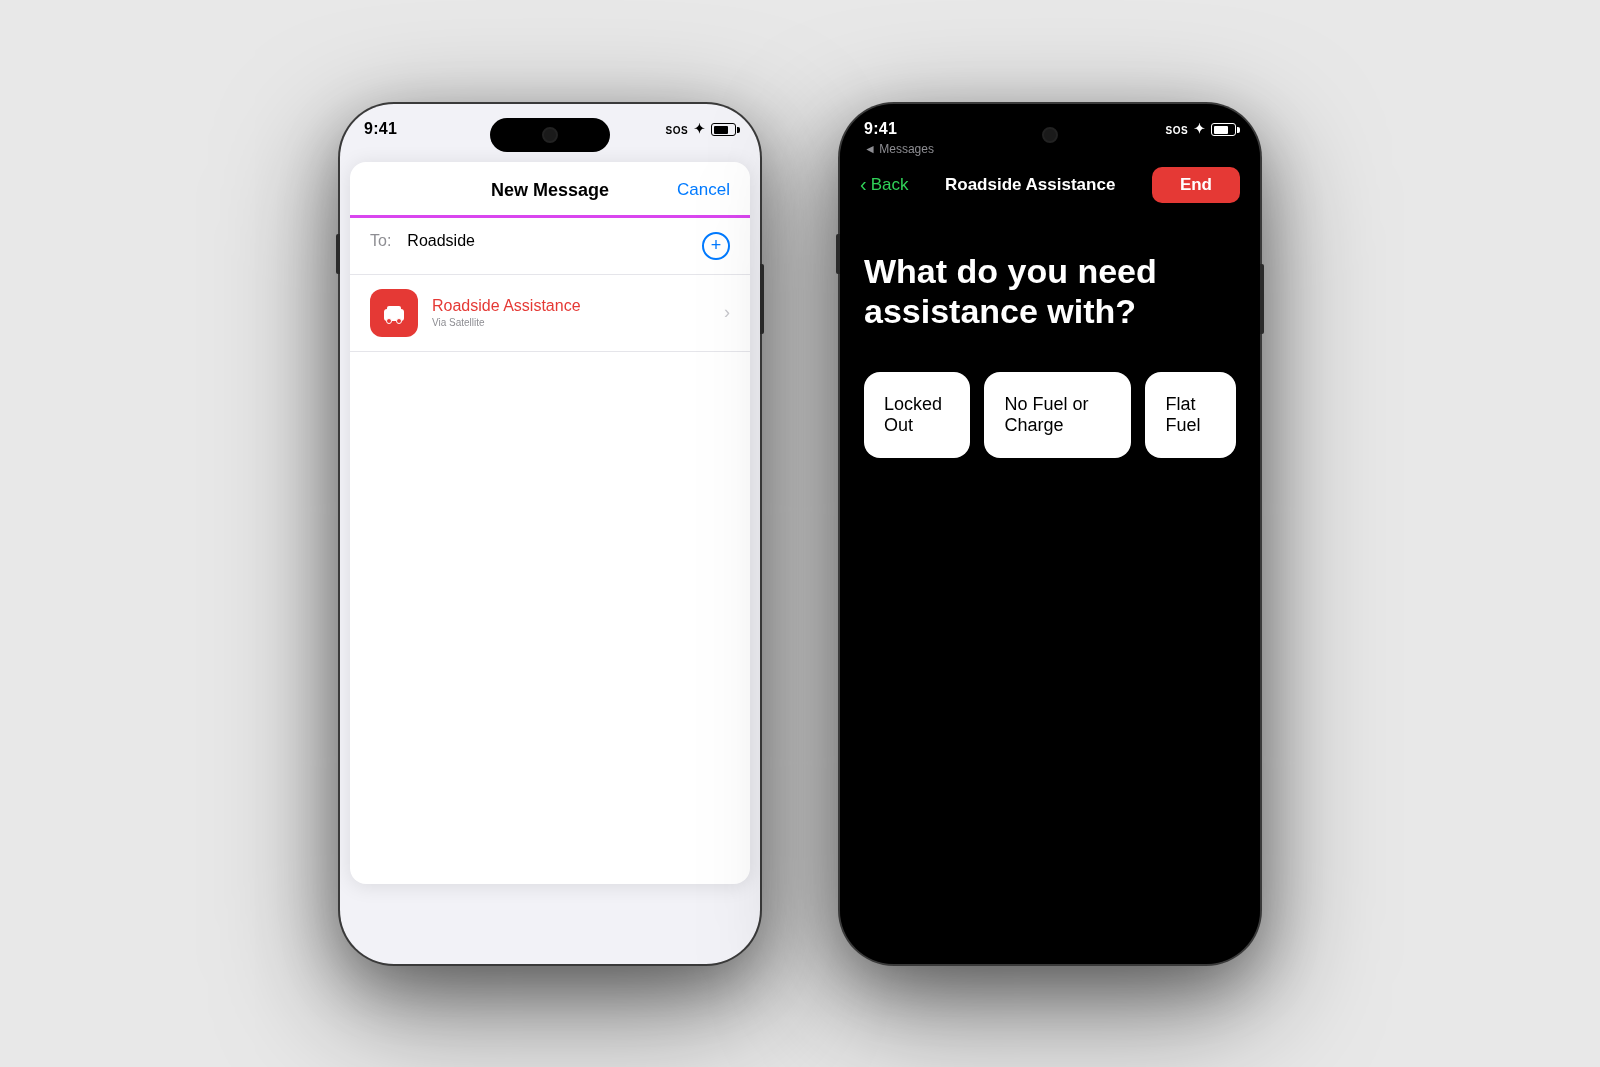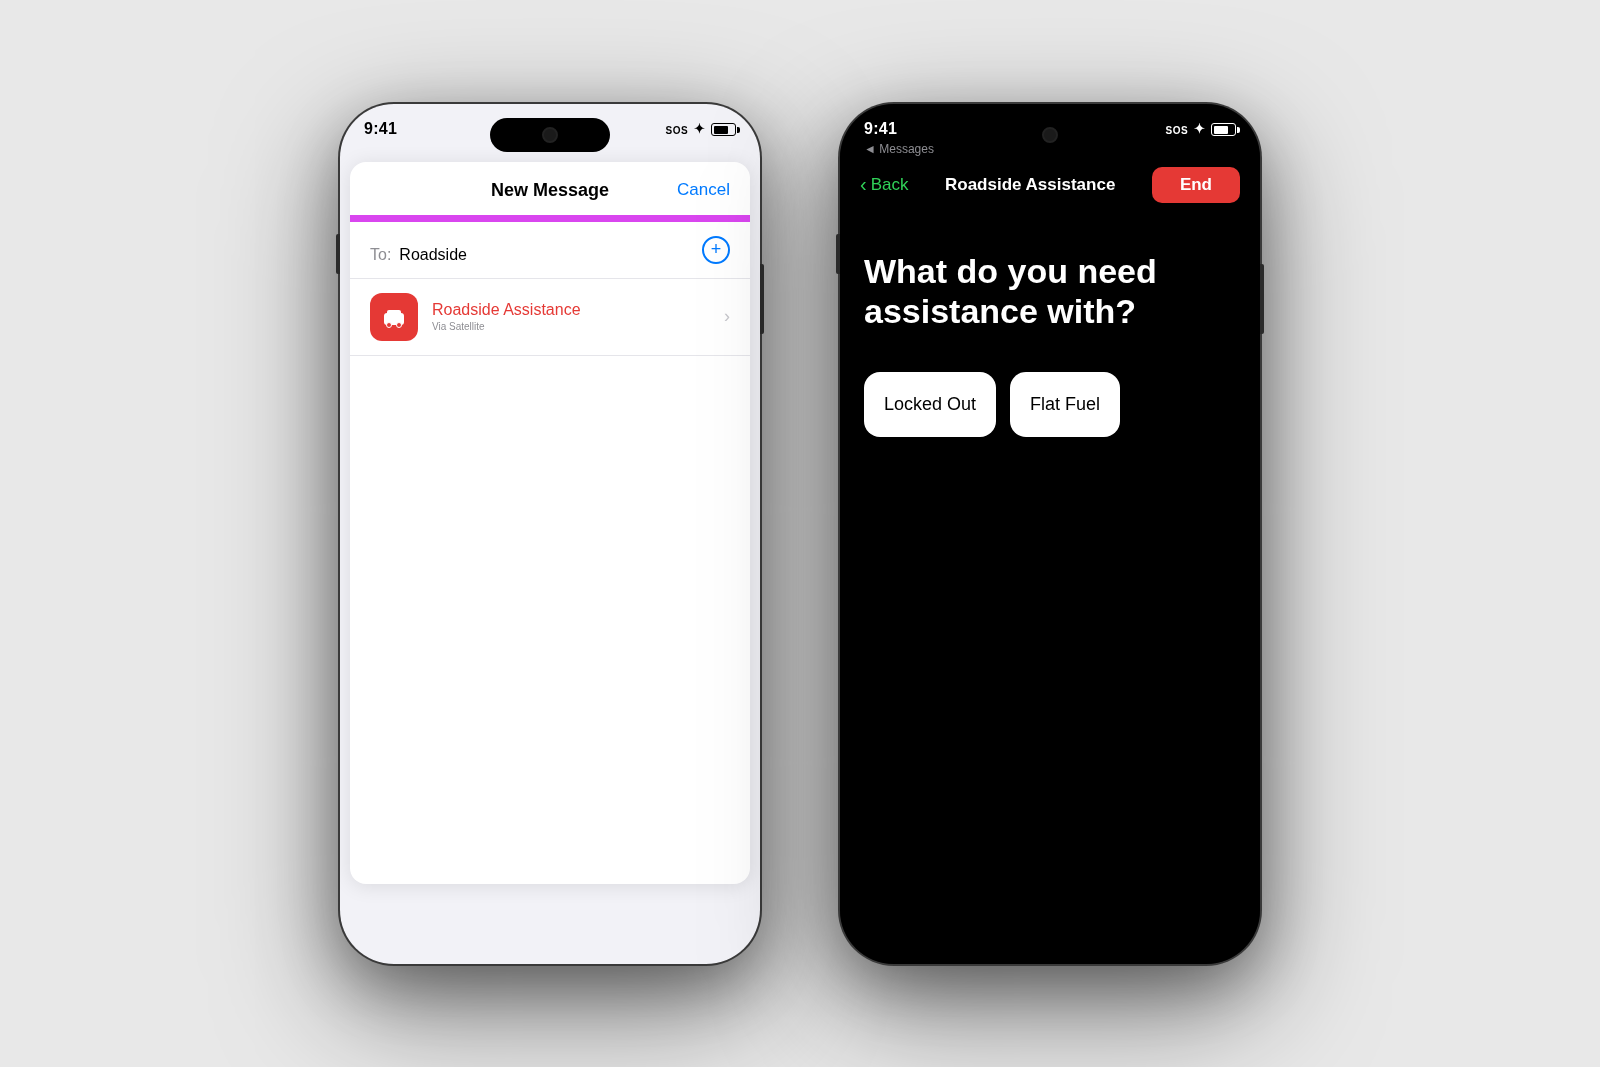--- a/index.html
+++ b/index.html
@@ -174,45 +174,45 @@
       border-radius: 16px;
       overflow: hidden;
       box-shadow: 0 2px 20px rgba(0,0,0,0.1);
     }
 
     .compose-header {
       display: flex;
       align-items: center;
       justify-content: center;
       padding: 18px 20px 14px;
-      border-bottom: 7px solid #d946ef;
+      border-bottom: 3px solid #d946ef;
       position: relative;
     }
 
     .compose-title {
       font-size: 18px;
       font-weight: 600;
       color: #000;
     }
 
     .compose-cancel {
       position: absolute;
       right: 20px;
       font-size: 17px;
       color: #007aff;
       font-weight: 400;
       text-align: center;
     }
 
     .to-field {
       display: flex;
-      align-items: flex-end;
+      align-items: flex-start;
       padding: 14px 20px;
       border-bottom: 1px solid #e5e5ea;
-      gap: 8px;
+      gap: 16px;
     }
 
     .to-label {
       font-size: 16px;
       color: #8e8e93;
       font-weight: 400;
     }
 
     .to-input {
       font-size: 16px;
@@ -488,20 +488,23 @@
       </div>
 
       <div class="roadside-content">
         <div class="assistance-question">What do you need assistance with?</div>
 
         <div class="assistance-options">
           <div class="assistance-option">
             <span>Locked Out</span>
           </div>
           <div class="assistance-option">
+            <span>No Fuel or Charge</span>
+          </div>
+          <div class="assistance-option">
             <span>Flat Fuel</span>
           </div>
         </div>
       </div>
 
     </div>
   </div>
 
 </div>
 

